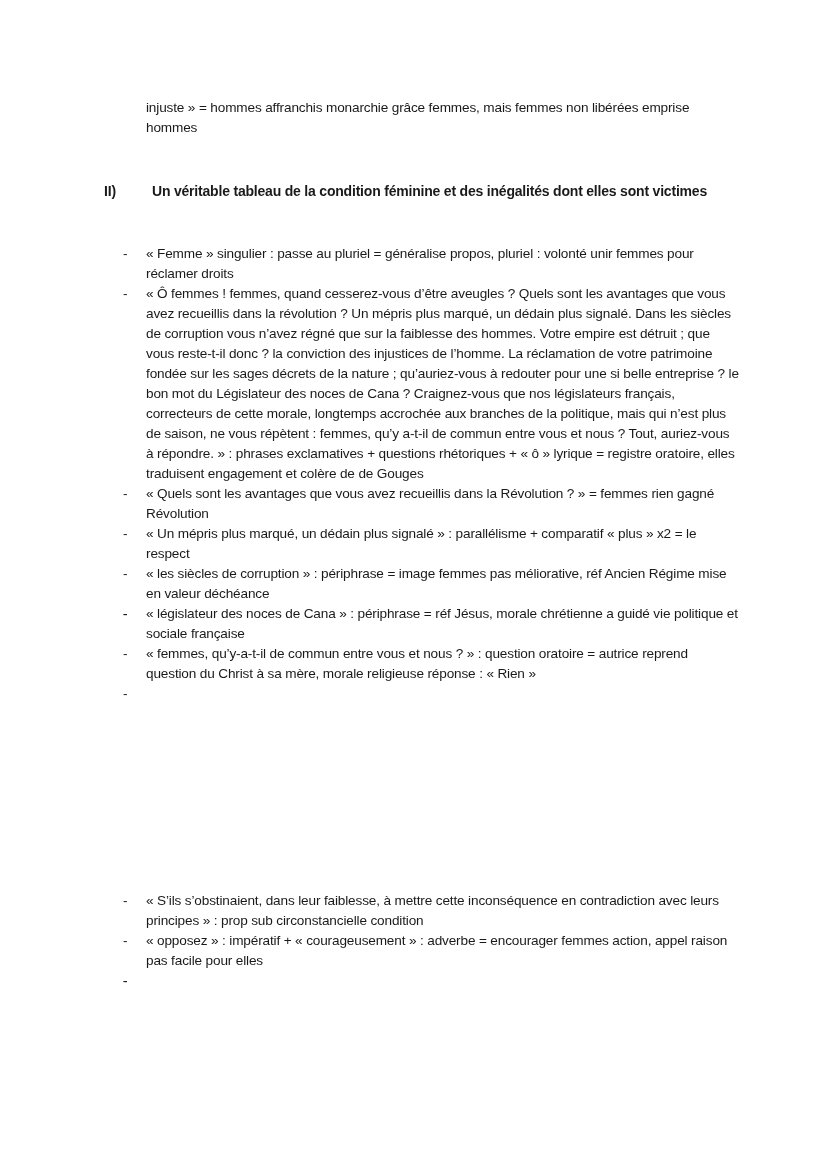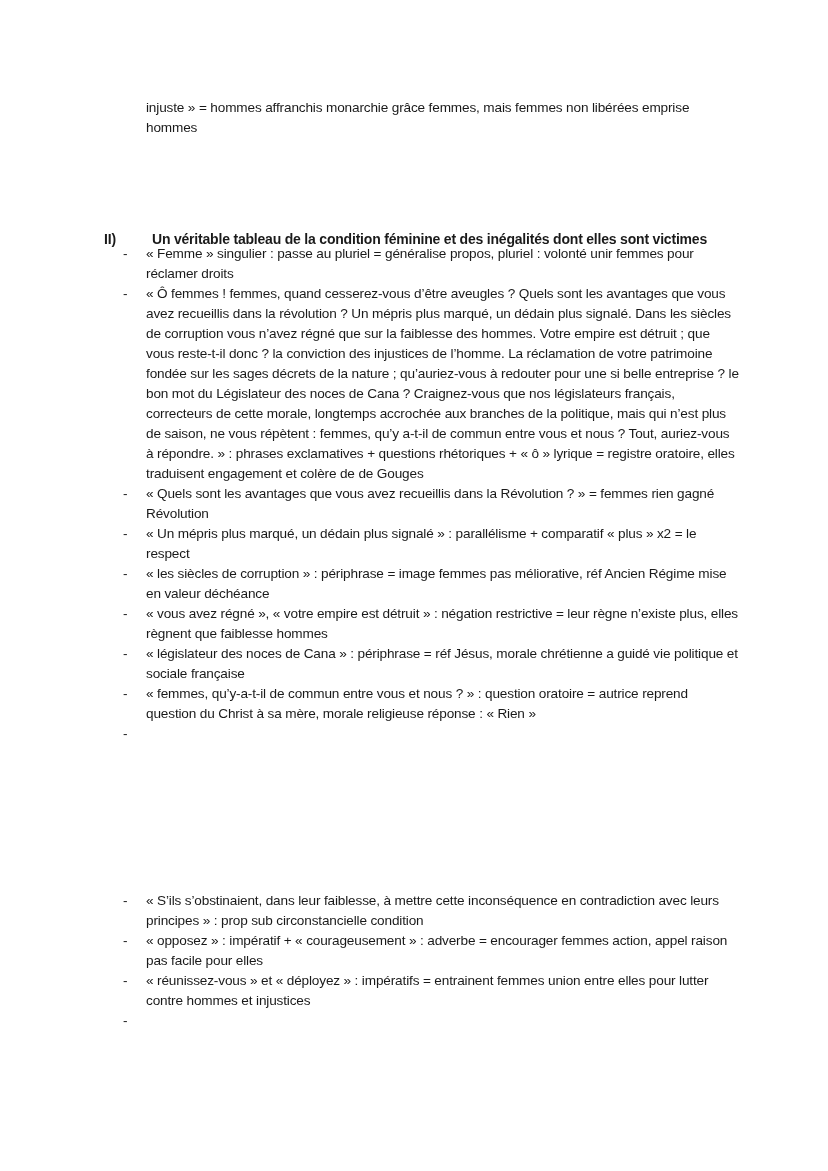--- a/index.html
+++ b/index.html
@@ -1,21 +1,21 @@
 <!DOCTYPE html>
 <html><head>
 <meta charset="utf-8">
 <style>
   html, body { margin: 0; padding: 0; background: #ffffff; }
   body { width: 828px; height: 1171px; position: relative; overflow: hidden;
          font-family: "Liberation Sans", "DejaVu Sans", sans-serif; color: #1a1a1a; }
   .page { position: absolute; left: 0; top: 0; width: 828px; height: 1171px; }
   .para { position: absolute; left: 146px; width: 592px; font-size: 13.6px; line-height: 20px; letter-spacing: -0.15px; }
   .heading { position: absolute; left: 104px; font-size: 14px; font-weight: bold; line-height: 20px; letter-spacing: -0.2px; }
-  .heading .num { display: inline-block; width: 48px; margin-top: 48px; }
+  .heading .num { display: inline-block; width: 48px; }
   .list { position: absolute; left: 118px; width: 622px; margin: 0; padding: 0; list-style: none; }
   .list li { position: relative; padding-left: 28px; font-size: 13.6px; line-height: 20px; letter-spacing: -0.15px; }
   .list li .dash { position: absolute; left: 5px; top: 0; }
 </style>
 </head>
 <body>
 
 <div class="page">
 
   <div class="para" style="top:98px;">injuste » = hommes affranchis monarchie grâce femmes, mais femmes non libérées emprise hommes</div>
@@ -23,27 +23,27 @@
   <div class="heading" style="top:181px;">
     <span class="num">II)</span><span>Un véritable tableau de la condition féminine et des inégalités dont elles sont victimes</span>
   </div>
 
   <ul class="list" style="top:244px;">
     <li><span class="dash">-</span><span>« Femme » singulier : passe au pluriel = généralise propos, pluriel : volonté unir femmes pour réclamer droits</span></li>
     <li><span class="dash">-</span><span>« Ô femmes ! femmes, quand cesserez-vous d’être aveugles ? Quels sont les avantages que vous avez recueillis dans la révolution ? Un mépris plus marqué, un dédain plus signalé. Dans les siècles de corruption vous n’avez régné que sur la faiblesse des hommes. Votre empire est détruit ; que vous reste-t-il donc ? la conviction des injustices de l’homme. La réclamation de votre patrimoine fondée sur les sages décrets de la nature ; qu’auriez-vous à redouter pour une si belle entreprise ? le bon mot du Législateur des noces de Cana ? Craignez-vous que nos législateurs français, correcteurs de cette morale, longtemps accrochée aux branches de la politique, mais qui n’est plus de saison, ne vous répètent : femmes, qu’y a-t-il de commun entre vous et nous ? Tout, auriez-vous à répondre. » : phrases exclamatives + questions rhétoriques + « ô » lyrique = registre oratoire, elles traduisent engagement et colère de de Gouges</span></li>
     <li><span class="dash">-</span><span>« Quels sont les avantages que vous avez recueillis dans la Révolution ? » = femmes rien gagné Révolution</span></li>
     <li><span class="dash">-</span><span>« Un mépris plus marqué, un dédain plus signalé » : parallélisme + comparatif « plus » x2 = le respect</span></li>
     <li><span class="dash">-</span><span>« les siècles de corruption » : périphrase = image femmes pas méliorative, réf Ancien Régime mise en valeur déchéance</span></li>
-    <li><span class="dash">-</span><span>« vous avez régné », « votre empire est détruit » : négation restrictive = leur règne n’existe plus, elles règnent que faiblesse hommes</span></li>
+    <li><span class="dash">-</span></li>
     <li><span class="dash">-</span><span>« législateur des noces de Cana » : périphrase = réf Jésus, morale chrétienne a guidé vie politique et sociale française</span></li>
     <li><span class="dash">-</span><span>« femmes, qu’y-a-t-il de commun entre vous et nous ? » : question oratoire = autrice reprend question du Christ à sa mère, morale religieuse réponse : « Rien »</span></li>
     <li><span class="dash">-</span></li>
   </ul>
 
 
   <ul class="list" style="top:891px;">
     <li><span class="dash">-</span><span>« S’ils s’obstinaient, dans leur faiblesse, à mettre cette inconséquence en contradiction avec leurs principes » : prop sub circonstancielle condition</span></li>
     <li><span class="dash">-</span><span>« opposez » : impératif + « courageusement » : adverbe = encourager femmes action, appel raison pas facile pour elles</span></li>
-    <li><span class="dash">-</span><span>« réunissez-vous » et « déployez » : impératifs = entrainent femmes union entre elles pour lutter contre hommes et injustices</span></li>
+    <li><span class="dash">-</span></li>
     <li><span class="dash">-</span></li>
   </ul>
 
 </div>
 
 </body></html>

